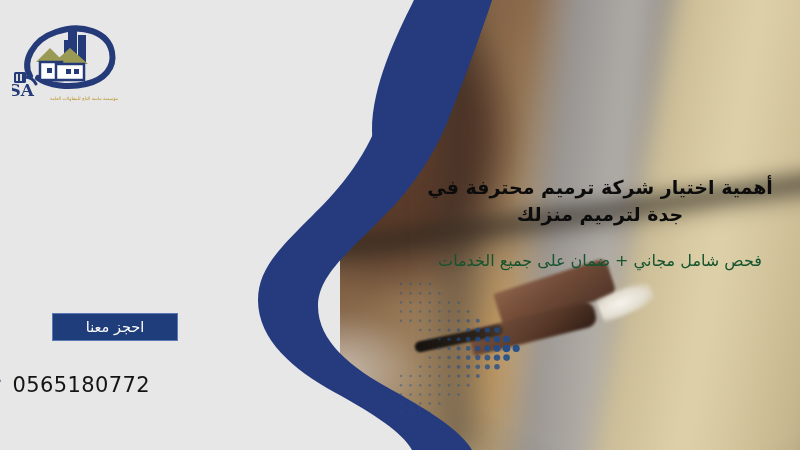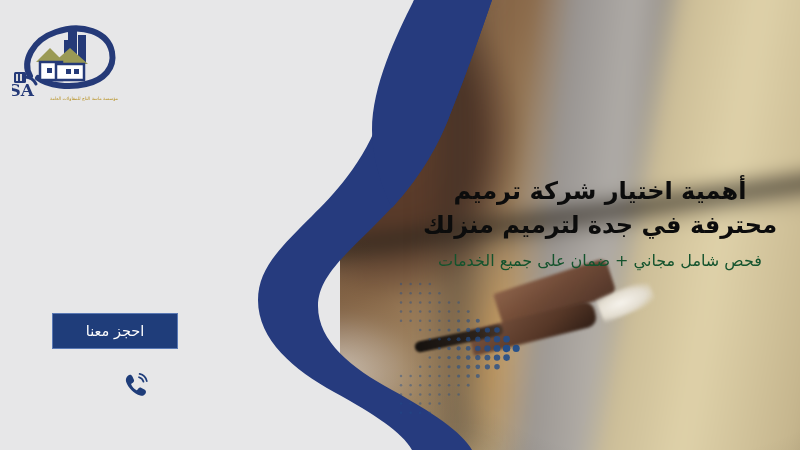--- a/index.html
+++ b/index.html
@@ -153,21 +153,21 @@
   }
   .logo svg { display: block; }
 
   
   .headline {
     position: absolute;
     right: 0;
     top: 174px;
     width: 400px;
     text-align: center;
-    font-size: 24px;
+    font-size: 19px;
     font-weight: bold;
     line-height: 1.42;
     color: #0c0c0c;
     letter-spacing: 0px;
     padding: 0 8px;
     box-sizing: border-box;
   }
 
   
   .subtitle {
@@ -182,21 +182,21 @@
     padding: 0 8px;
     box-sizing: border-box;
   }
 
   
   .cta {
     position: absolute;
     right: 622px;       
     top: 313px;
     width: 126px;
-    height: 36px;
+    height: 28px;
     background: #1f3d7a;
     border: 1px solid #5a79b4;
     color: #ffffff;
     font-size: 14.5px;
     font-weight: normal;
     display: flex;
     align-items: center;
     justify-content: center;
     box-sizing: border-box;
     cursor: pointer;
@@ -323,20 +323,21 @@
                   font-size:4.5px;color:#b99428;white-space:nowrap;letter-spacing:0.2px;">مؤسسة ماسة التاج للمقاولات العامة</div>
     </div>
 
     <div class="headline">أهمية اختيار شركة ترميم محترفة في جدة لترميم منزلك</div>
 
     <div class="subtitle">فحص شامل مجاني + ضمان على جميع الخدمات</div>
 
     <div class="cta">احجز معنا</div>
 
     <div class="phone-row">
+      <span class="phone-number">0565180772</span>
       <span class="phone-icon">
         <svg width="28" height="28" viewBox="0 0 28 28" xmlns="http://www.w3.org/2000/svg">
           <path d="M6.2,4.4 C8.0,3.3 9.6,3.9 10.4,5.6 L11.8,8.6 C12.4,10.0 12.0,10.9 10.9,11.7
                    L9.6,12.6 C9.2,12.9 9.1,13.3 9.3,13.8 C10.3,16.0 12.0,17.8 14.2,19.0
                    C14.7,19.3 15.1,19.2 15.4,18.8 L16.4,17.5 C17.2,16.5 18.2,16.2 19.5,16.9
                    L22.4,18.5 C24.0,19.4 24.5,21.0 23.4,22.7 C22.3,24.4 20.4,25.1 18.3,24.5
                    C12.0,22.7 6.1,16.9 4.1,10.7 C3.4,8.5 4.3,5.7 6.2,4.4 Z" fill="#1f3d7a"></path>
           <path d="M17.0,6.2 C19.2,6.8 20.9,8.5 21.5,10.7" fill="none" stroke="#1f3d7a" stroke-width="1.7" stroke-linecap="round"></path>
           <path d="M17.6,2.9 C21.2,3.7 24.0,6.5 24.8,10.1" fill="none" stroke="#1f3d7a" stroke-width="1.7" stroke-linecap="round"></path>
         </svg>

